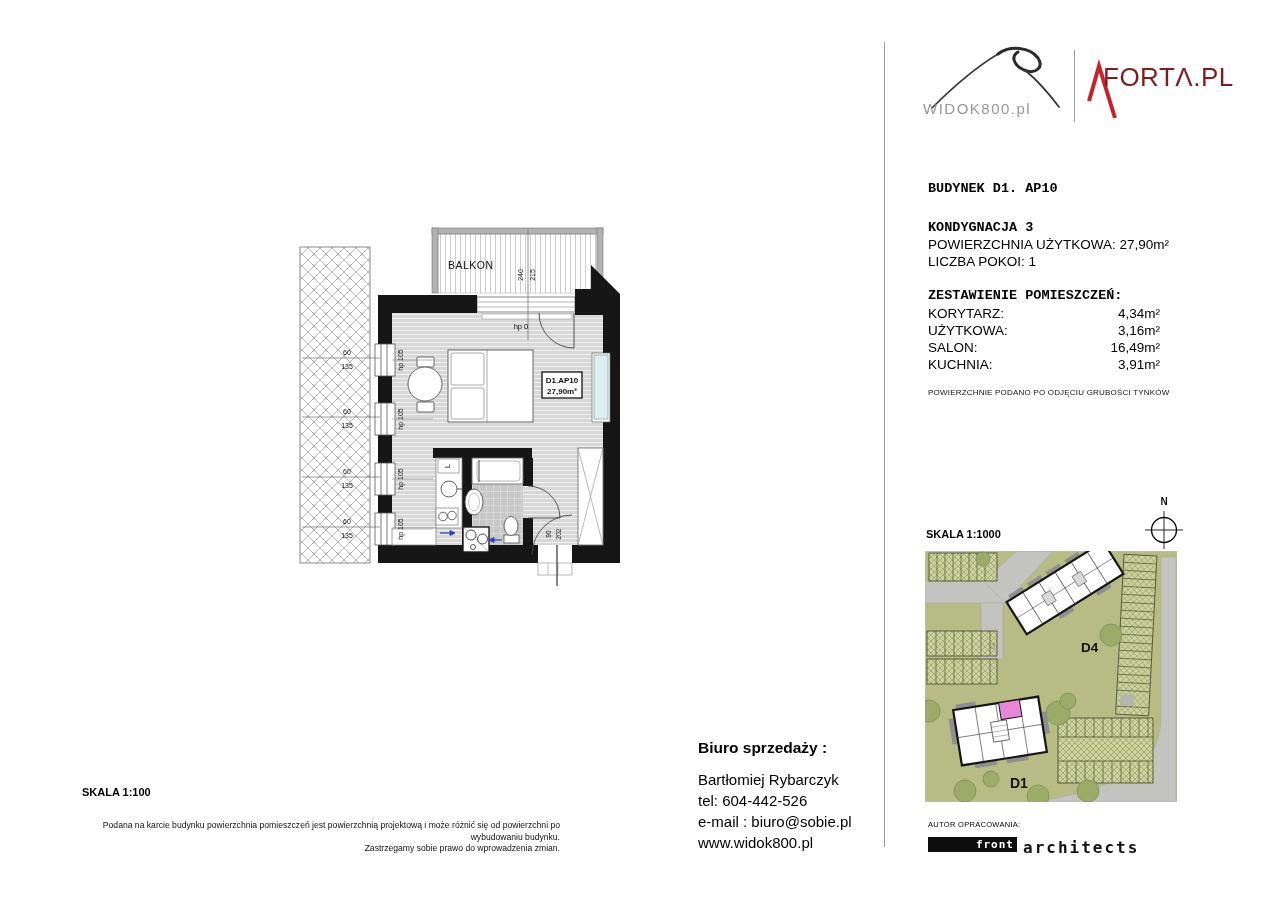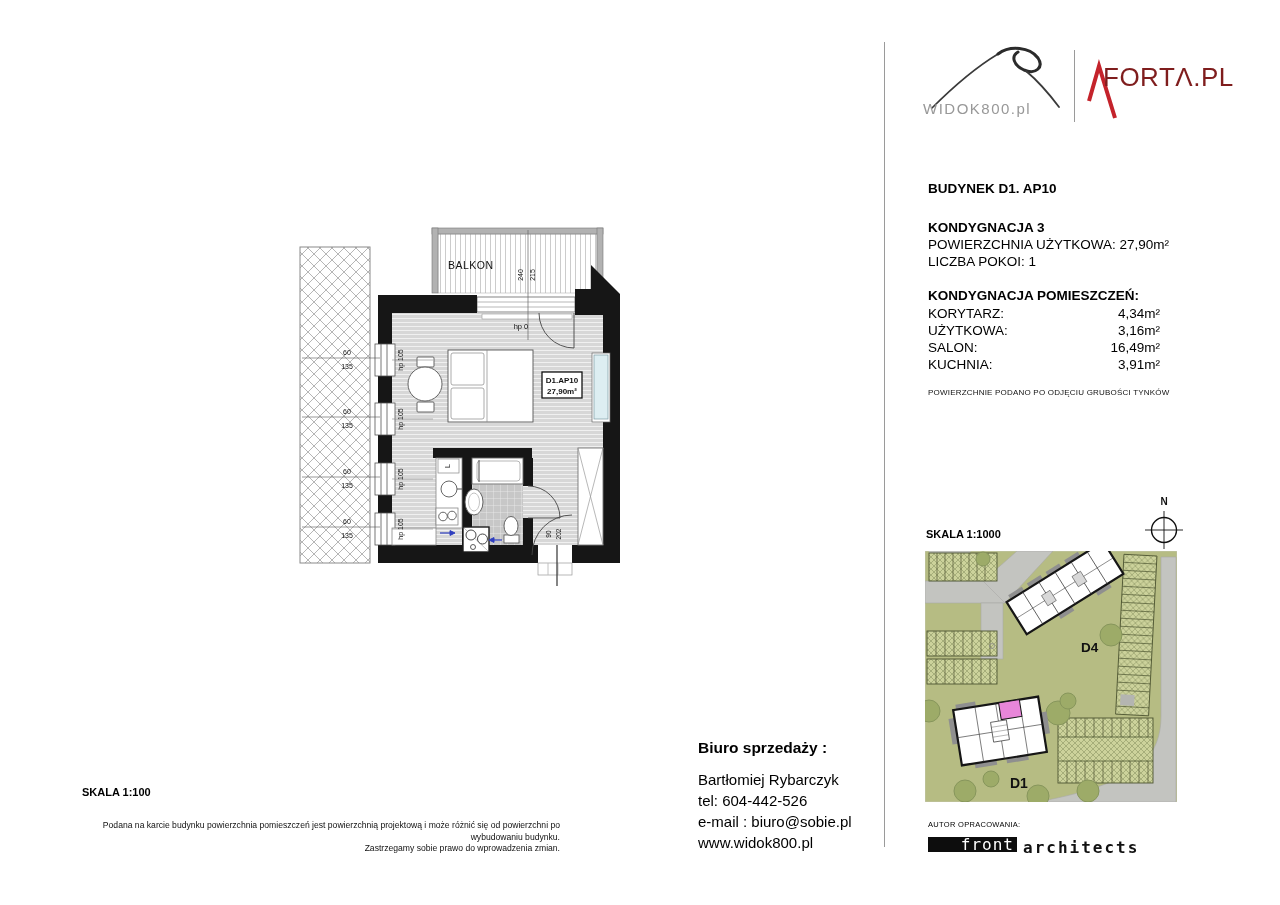--- a/index.html
+++ b/index.html
@@ -1,33 +1,33 @@
 <!DOCTYPE html>
 <html><head>
 <meta charset="utf-8">
 <style>
   html,body{margin:0;padding:0;background:#fff;}
   body{width:1280px;height:905px;position:relative;font-family:"Liberation Sans",sans-serif;color:#000;overflow:hidden;}
   .abs{position:absolute;}
-  .b{font-weight:bold;}
+  .b{font-weight:bold;font-family:Liberation Mono, monospace;}
   svg{display:block;}
   svg text{font-family:"Liberation Sans",sans-serif;fill:#111;}
   .divider-v{width:1px;background:#9a9a9a;}
   .info-line{font-size:13.5px;line-height:17px;white-space:nowrap;}
   .room-row{display:flex;justify-content:space-between;font-size:13.5px;line-height:17px;width:232px;}
   .note{font-size:8px;letter-spacing:.2px;color:#111;}
   .scale-label{font-size:11px;font-weight:bold;}
   .disclaimer{font-size:8.6px;line-height:11.6px;color:#111;width:478px;}
   .sales{font-size:15px;line-height:21px;}
   .sales .head{font-weight:bold;font-size:15.5px;margin-bottom:11px;}
   .widok-text{font-size:15px;color:#989898;letter-spacing:1.5px;}
   .aforta-text{font-size:26px;color:#7f1d1d;letter-spacing:.5px;}
   .author-label{font-size:7.5px;letter-spacing:.3px;}
   .brand-box{background:#0d0d0d;width:89px;height:15px;display:flex;justify-content:flex-end;align-items:center;padding-right:3px;box-sizing:border-box;}
-  .brand-front{color:#fff;font-family:"DejaVu Sans Mono",monospace;font-weight:normal;font-size:16px;letter-spacing:1px;}
+  .brand-front{color:#fff;font-family:"DejaVu Sans Mono",monospace;font-weight:bold;font-size:11px;letter-spacing:1px;}
   .brand-arch{color:#111;font-family:"DejaVu Sans Mono",monospace;font-weight:bold;font-size:16px;letter-spacing:2px;}
 </style>
 </head>
 <body>
 
 <div class="abs divider-v" style="left:884px;top:42px;height:805px;"></div>
 
 <svg class="abs" style="left:920px;top:40px;" width="150" height="80" viewBox="0 0 150 80">
   <path d="M 12 68 C 34 46 58 26 78 14" fill="none" stroke="#3a3a3a" stroke-width="1.6" stroke-linecap="round"></path>
   <path d="M 78 14 C 90 5 110 7 118 18 C 124 27 116 35 104 30 C 93 25 91 16 98 12" fill="none" stroke="#2b2b2b" stroke-width="3" stroke-linecap="round"></path>
@@ -42,21 +42,21 @@
 </svg>
 <div class="abs aforta-text" style="left:1103px;top:62px;">FORTΛ.PL</div>
 
 <div class="abs info-line b" style="left:928px;top:180px;">BUDYNEK D1. AP10</div>
 <div class="abs info-line b" style="left:928px;top:219px;">KONDYGNACJA 3</div>
 <div class="abs info-line" style="left:928px;top:236px;">
   <span>POWIERZCHNIA UŻYTKOWA:</span>
   <span>27,90m²</span>
 </div>
 <div class="abs info-line" style="left:928px;top:253px;">LICZBA POKOI: 1</div>
-<div class="abs info-line b" style="left:928px;top:287px;">KONDYGNACJA POMIESZCZEŃ:</div>
+<div class="abs info-line b" style="left:928px;top:287px;">ZESTAWIENIE POMIESZCZEŃ:</div>
 
 <div class="abs room-row" style="left:928px;top:305px;">
   <span>KORYTARZ:</span>
   <span>4,34m²</span>
 </div>
 <div class="abs room-row" style="left:928px;top:322px;">
   <span>UŻYTKOWA:</span>
   <span>3,16m²</span>
 </div>
 <div class="abs room-row" style="left:928px;top:339px;">

